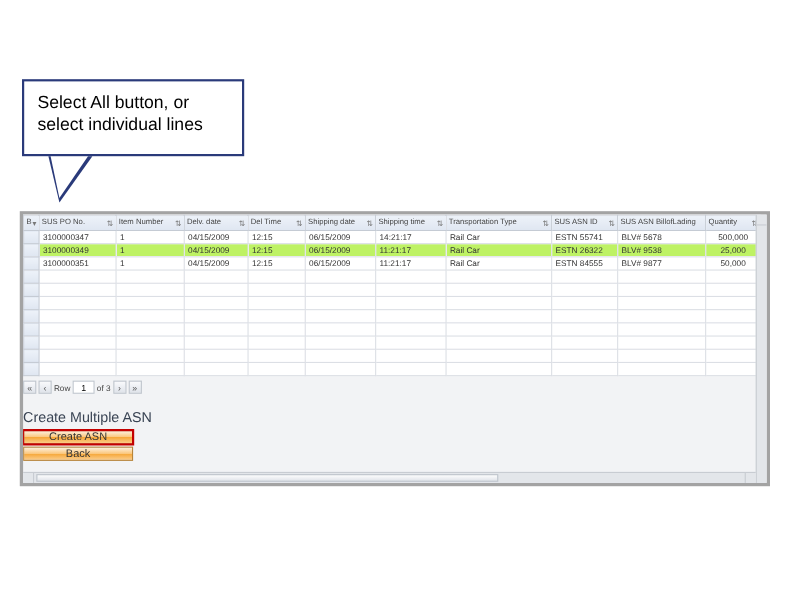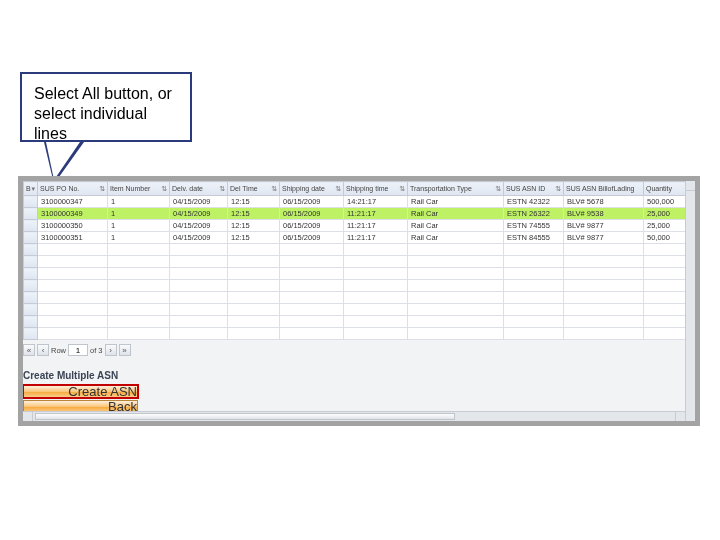--- a/index.html
+++ b/index.html
@@ -18,21 +18,21 @@
   .callout {
     position: absolute;
     border: 2px solid #2a3a7a;
     background: #fff;
     padding: 10px 12px;
     font-family: Verdana, Geneva, sans-serif;
     font-size: 16px;
     line-height: 1.25;
     color: #000;
   }
-  .callout.top { left: 20px; top: 72px; width: 172px; height: 70px; }
+  .callout.top { left: 20px; top: 72px; width: 202px; height: 70px; }
   .callout.bottom { left: 174px; top: 380px; width: 172px; height: 26px; padding: 2px 10px; }
 
   .tail {
     position: absolute;
     width: 0; height: 0;
     pointer-events: none;
   }
   
   .tail.t1-outer {
     left: 44px; top: 142px;
@@ -56,24 +56,24 @@
   .tail.t2-inner {
     left: 130px; top: 390px;
     border-top: 4px solid transparent;
     border-bottom: 12px solid transparent;
     border-right: 44px solid #fff;
   }
 
   
   .app {
     position: absolute;
-    left: 18px; top: 176px;
+    left: 18px; top: 192px;
     width: 682px; height: 250px;
     background: #f2f3f5;
-    border: 5px solid #a3a3a3;
+    border: 3px solid #a3a3a3;
     overflow: hidden;
   }
   .scrollbar-v {
     position: absolute;
     right: 0; top: 0; bottom: 0;
     width: 10px;
     background: #e3e6ea;
     border-left: 1px solid #c8ccd2;
   }
   .scrollbar-v .btn {
@@ -136,21 +136,21 @@
   .col-po   { width: 70px; }
   .col-item { width: 62px; }
   .col-delvd{ width: 58px; }
   .col-delt { width: 52px; }
   .col-shipd{ width: 64px; }
   .col-shipt{ width: 64px; }
   .col-trans{ width: 96px; }
   .col-asn  { width: 60px; }
   .col-bol  { width: 80px; }
   .col-qty  { width: 50px; text-align:right;}
-  td.qty { text-align:left; }
+  td.qty { text-align:center; }
 
   .pager {
     margin-top: 4px;
     display:flex;
     align-items:center;
     gap: 2px;
     font-size: 7.5px;
     color:#444;
   }
   .pager .pbtn {
@@ -162,33 +162,33 @@
   }
   .pager input {
     width: 20px; height: 12px;
     border:1px solid #bfc5cd; font-size: 8px;
     text-align:center;
     padding:0;
   }
 
   .section-title {
     margin-top: 14px;
-    font-weight: bold;
-    font-size: 10px;
+    font-weight: normal;
+    font-size: 13px;
     color: #3a4454;
   }
 
   .action-stack { margin-top: 4px; }
   .action-btn {
     display: block;
-    width: 115px;
+    width: 100px;
     height: 13px;
     line-height: 11px;
-    text-align:right;
-    font-size: 13px;
+    text-align:center;
+    font-size: 10px;
     color:#333;
     background: linear-gradient(#fdf0dd 0%, #fbc67a 50%, #f6a739 51%, #fbcd8a 100%);
     border: 1px solid #b7843a;
     margin-bottom: 2px;
   }
   .action-btn.highlight { outline: 2px solid #c30000; outline-offset: -1px; }
 </style>
 </head>
 <body>
 
@@ -234,52 +234,39 @@
     <tbody id="tbody">
         <tr>
           <td class="col-sel"></td>
           <td>3100000347</td>
           <td>1</td>
           <td>04/15/2009</td>
           <td>12:15</td>
           <td>06/15/2009</td>
           <td>14:21:17</td>
           <td>Rail Car</td>
-          <td>ESTN 42322</td>
+          <td>ESTN 55741</td>
           <td>BLV# 5678</td>
           <td class="qty">500,000</td>
         </tr>
         <tr class="sel">
           <td class="col-sel"></td>
           <td>3100000349</td>
           <td>1</td>
           <td>04/15/2009</td>
           <td>12:15</td>
           <td>06/15/2009</td>
           <td>11:21:17</td>
           <td>Rail Car</td>
           <td>ESTN 26322</td>
           <td>BLV# 9538</td>
           <td class="qty">25,000</td>
         </tr>
         <tr>
           <td class="col-sel"></td>
-          <td>3100000350</td>
-          <td>1</td>
-          <td>04/15/2009</td>
-          <td>12:15</td>
-          <td>06/15/2009</td>
-          <td>11:21:17</td>
-          <td>Rail Car</td>
-          <td>ESTN 74555</td>
-          <td>BLV# 9877</td>
-          <td class="qty">25,000</td>
-        </tr>
-        <tr>
-          <td class="col-sel"></td>
           <td>3100000351</td>
           <td>1</td>
           <td>04/15/2009</td>
           <td>12:15</td>
           <td>06/15/2009</td>
           <td>11:21:17</td>
           <td>Rail Car</td>
           <td>ESTN 84555</td>
           <td>BLV# 9877</td>
           <td class="qty">50,000</td>

